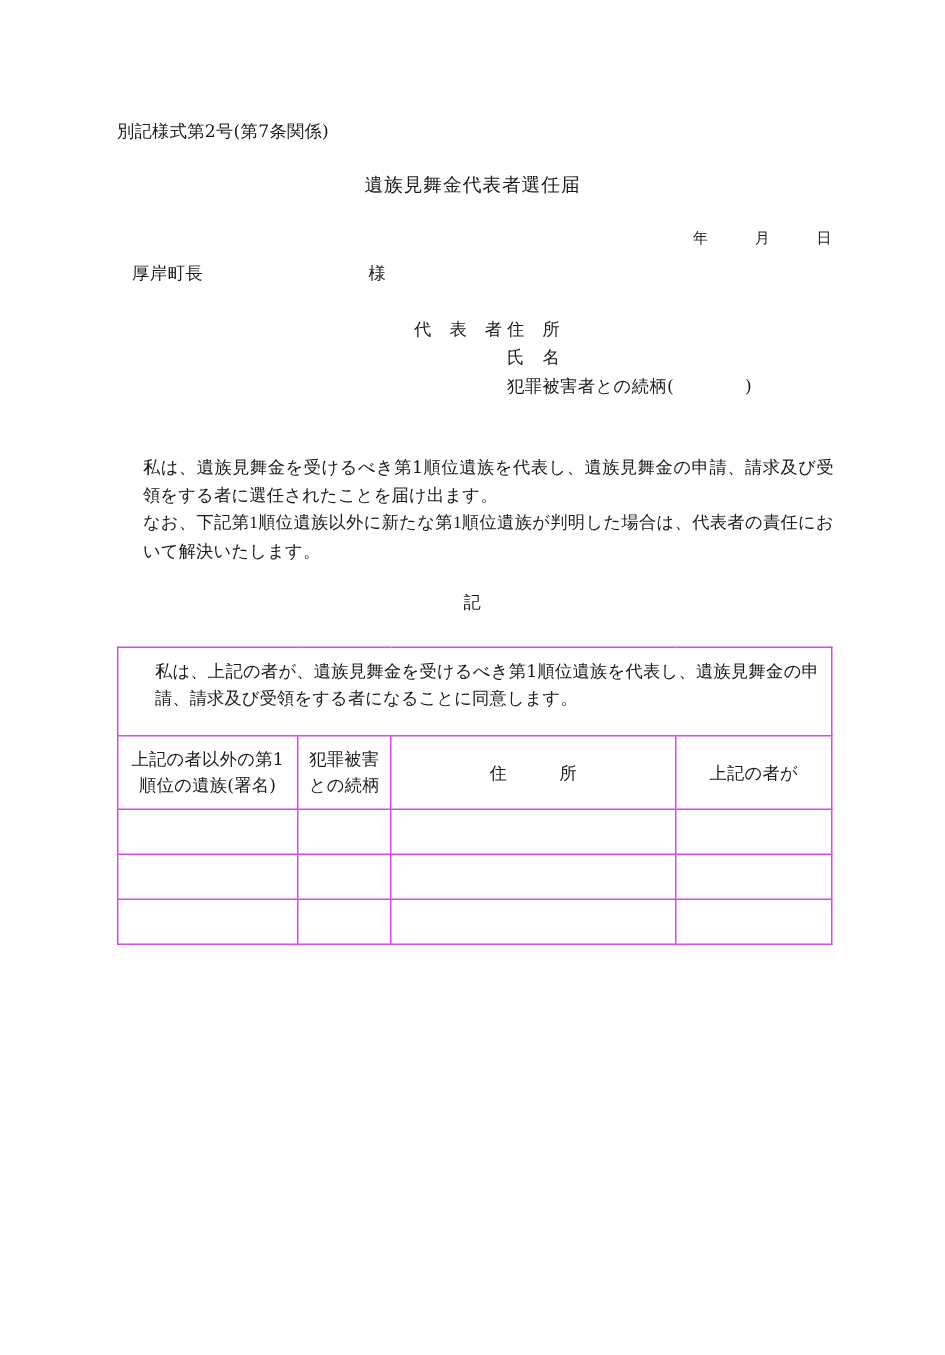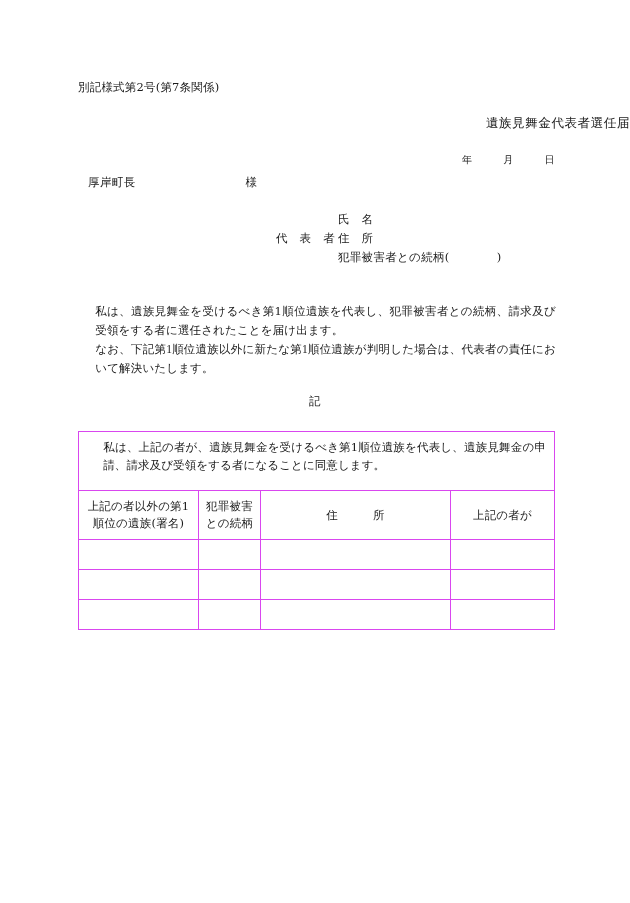--- a/index.html
+++ b/index.html
@@ -30,21 +30,21 @@
     left: 78px;
     top: 82px;
     font-size: 11.5px;
     letter-spacing: 0.2px;
   }
 
   .doc-title {
     left: 0;
     top: 117px;
     width: 630px;
-    text-align: right;
+    text-align: center;
     font-size: 12.5px;
     letter-spacing: 0.6px;
   }
 
   .date-line {
     left: 462px;
     top: 155px;
     font-size: 10px;
     letter-spacing: 0.3px;
   }
@@ -149,26 +149,26 @@
 
   <div class="abs form-no">別記様式第2号(第7条関係)</div>
 
   <div class="abs doc-title">遺族見舞金代表者選任届</div>
 
   <div class="abs date-line">年　　　月　　　日</div>
 
   <div class="abs addressee"><span>厚岸町長</span><span style="display:inline-block;width:110px"></span><span>様</span></div>
 
   <div class="rep-block">
+    <div class="rep-row"><span class="rep-label">代　表　者</span><span class="rep-field">住　所</span></div>
     <div class="rep-row"><span class="rep-label"></span><span class="rep-field">氏　名</span></div>
-    <div class="rep-row"><span class="rep-label">代　表　者</span><span class="rep-field">住　所</span></div>
     <div class="rep-row"><span class="rep-label"></span><span class="rep-field">犯罪被害者との続柄(　　　　)</span></div>
   </div>
 
-  <div class="body-para para-1"><span class="indent">私は、遺族見舞金を受けるべき第1順位遺族を代表し、犯罪被害者との続柄、請求及び受領をする者に選任されたことを届け出ます。</span></div>
+  <div class="body-para para-1"><span class="indent">私は、遺族見舞金を受けるべき第1順位遺族を代表し、遺族見舞金の申請、請求及び受領をする者に選任されたことを届け出ます。</span></div>
 
   <div class="body-para para-2"><span class="indent">なお、下記第1順位遺族以外に新たな第1順位遺族が判明した場合は、代表者の責任において解決いたします。</span></div>
 
   <div class="abs ki-mark">記</div>
 
   <table class="form-table">
     <colgroup>
       <col class="col-1">
         <col class="col-2">
         <col class="col-3">

